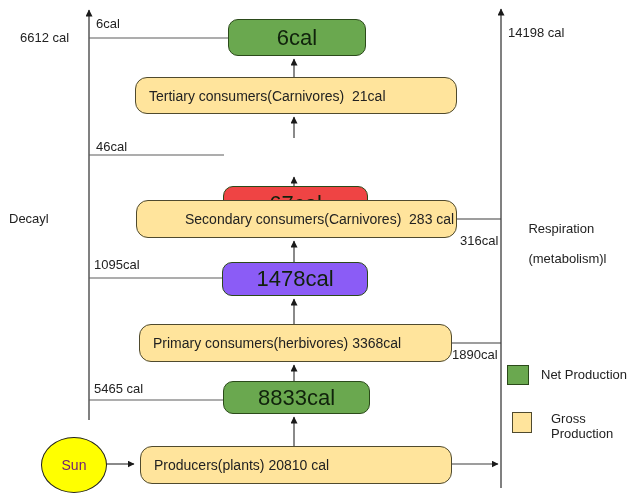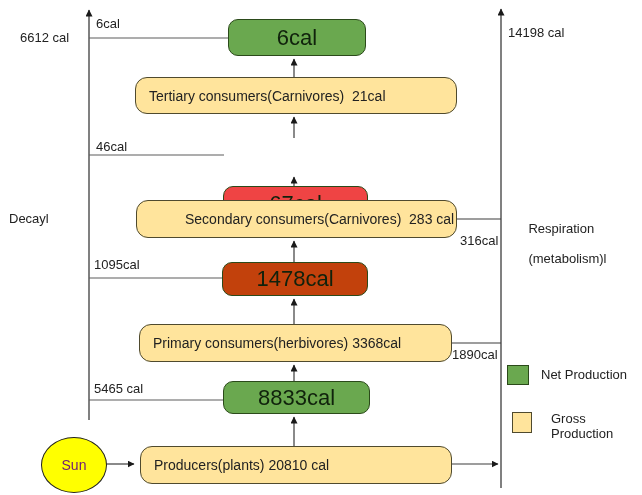--- a/index.html
+++ b/index.html
@@ -93,21 +93,21 @@
     <path d="M294,262 L294,241" stroke="#3c3c3c" stroke-width="1.2" marker-end="url(#ah)"></path>
     <path d="M294,324 L294,299" stroke="#3c3c3c" stroke-width="1.2" marker-end="url(#ah)"></path>
     <path d="M294,381 L294,365" stroke="#3c3c3c" stroke-width="1.2" marker-end="url(#ah)"></path>
     <path d="M294,446 L294,417" stroke="#3c3c3c" stroke-width="1.2" marker-end="url(#ah)"></path>
   </svg>
 
   <div class="box net" id="net-tertiary" style="background-color: rgb(106, 168, 79);">6cal</div>
   <div class="box gross" id="gross-tertiary" style="background-color: rgb(255, 228, 156);">Tertiary consumers(Carnivores)  21cal</div>
   <div class="box net" id="net-secondary" style="background-color: #ef4444; margin-top: 48px;">67cal</div>
   <div class="box gross" id="gross-secondary" style="background-color: rgb(255, 228, 156); padding-left: 48px;">Secondary consumers(Carnivores)  283 cal</div>
-  <div class="box net" id="net-primary" style="background-color: #c2410c;">1478cal</div>
+  <div class="box net" id="net-primary" style="background-color: #8b5cf6;">1478cal</div>
   <div class="box gross" id="gross-primary" style="background-color: rgb(255, 228, 156);">Primary consumers(herbivores) 3368cal</div>
   <div class="box net" id="net-producer" style="background-color: rgb(106, 168, 79);">8833cal</div>
   <div class="box gross" id="gross-producer" style="background-color: rgb(255, 228, 156);">Producers(plants) 20810 cal</div>
 
   <div class="sun" style="background-color: rgb(255, 255, 0);">Sun</div>
 
   <div class="lbl" style="left:20px;top:30px;">6612 cal</div>
   <div class="lbl" style="left:96px;top:16px;">6cal</div>
   <div class="lbl" style="left:96px;top:139px;">46cal</div>
   <div class="lbl" style="left:94px;top:257px;">1095cal</div>

